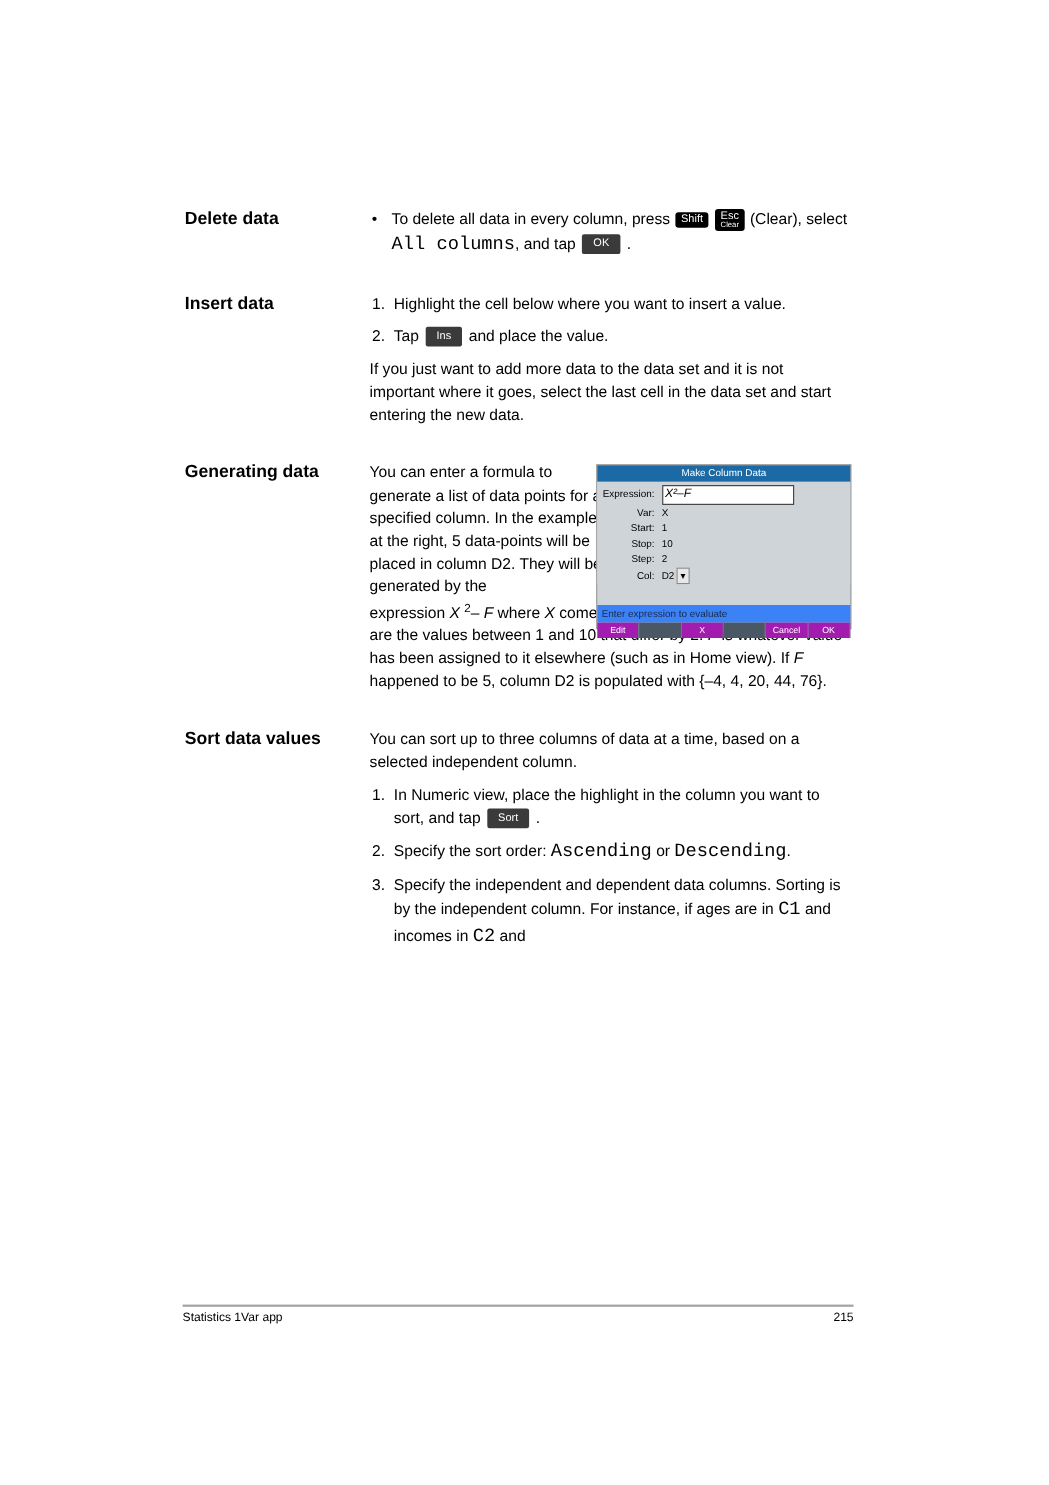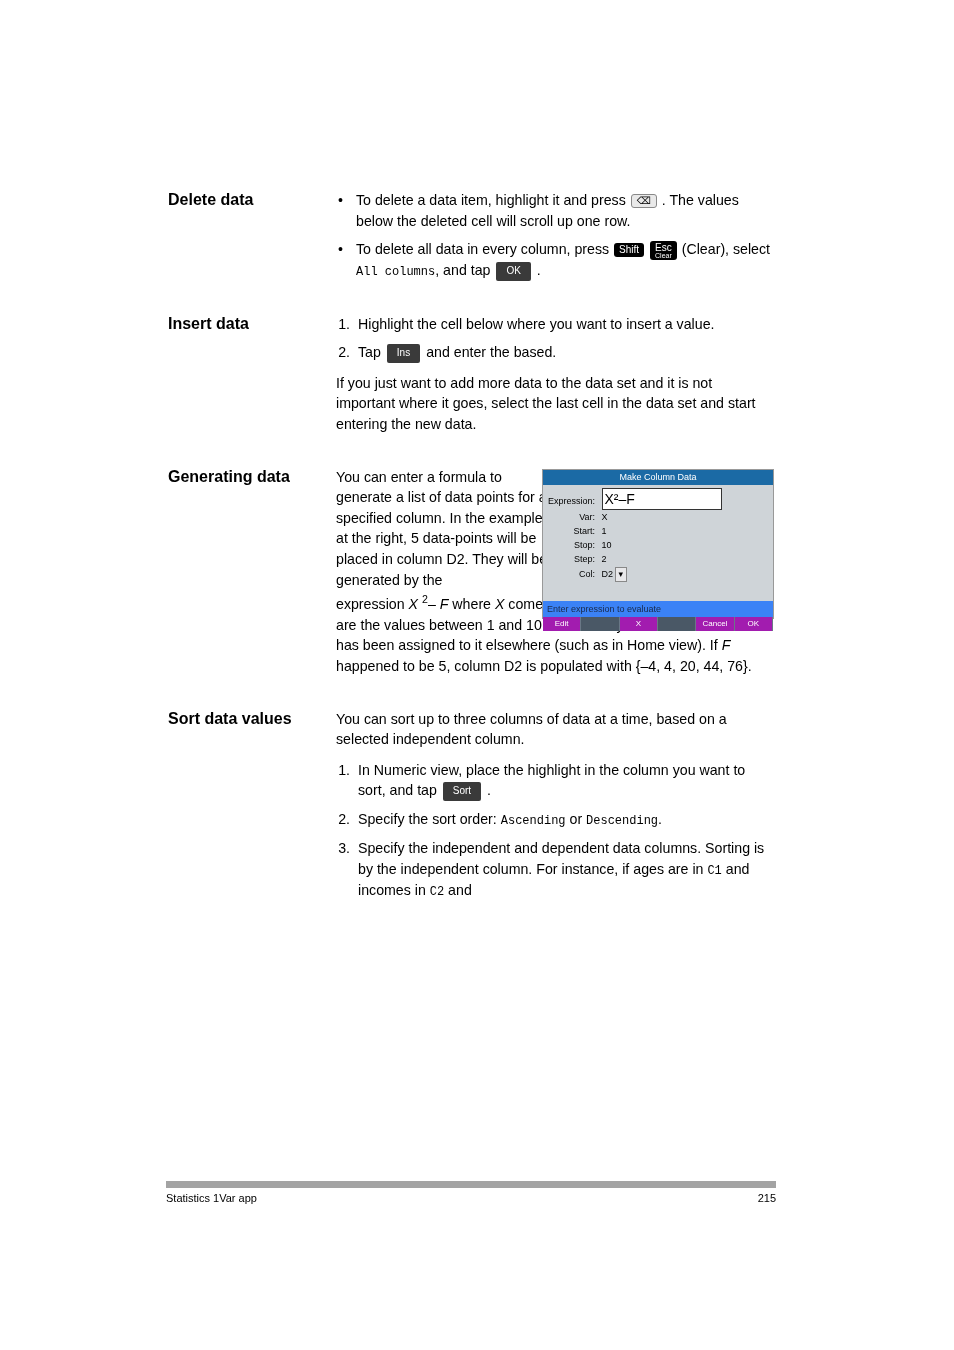--- a/index.html
+++ b/index.html
@@ -42,21 +42,21 @@
     padding-left: 20px;
     margin-bottom: 8px;
   }
   .content ul li::before {
     content: "•";
     position: absolute;
     left: 2px;
     top: 0;
   }
   .content ol li { margin-bottom: 8px; padding-left: 4px; }
-  .mono { font-family: "Courier New", monospace; font-size: 12px; }
+  .mono { font-family: "Courier New", monospace; font-size: 17px; }
   .ital { font-style: italic; }
   
   .key {
     display: inline-block;
     vertical-align: middle;
     border-radius: 3px;
     font-size: 10px;
     line-height: 1;
     padding: 2px 5px;
     margin: 0 1px;
@@ -119,21 +119,22 @@
   }
   .gen-row { margin: 1px 0; }
   .gen-lab { display: inline-block; width: 52px; text-align: right; padding-right: 4px; }
   .gen-val { display: inline-block; }
   .gen-input {
     display: inline-block;
     border: 1px solid #333;
     background: #fff;
     padding: 0 2px;
     min-width: 120px;
-    font-size: 14px;
+    font-size: 11px;
+    font-style: italic;
   }
   .gen-col-field {
     display:inline-block;
     border:1px solid #888;
     background:#e8e8ea;
     padding:0 3px;
     font-size:9px;
     margin-left:-1px;
   }
   .gen-hint {
@@ -156,42 +157,37 @@
     padding-top: 1px;
   }
   .gen-sk.empty { background: #4a5866; }
   .sup { font-size: 0.75em; vertical-align: super; line-height:0; }
   
   .footer {
     position: absolute;
     left: 166px;
     right: 178px;
     bottom: 146px;
-    border-top: 7px solid #a3a3a3;
+    border-top: 2px solid #a3a3a3;
     padding-top: 4px;
     font-size: 11px;
     display: flex;
     justify-content: space-between;
     font-family: "Futura","Trebuchet MS",Arial,sans-serif;
   }
 </style>
 </head>
 <body>
 
 <div class="page">
 
   <div class="section">
     <div class="side-heading">Delete data</div>
     <div class="content">
       <ul>
-        <li>
-          <span>To delete a data item, highlight it and press </span>
-          <span class="key key-del">⌫</span>
-          <span>. The values below the deleted cell will scroll up one row.</span>
-        </li>
         <li>
           <span>To delete all data in every column, press </span>
           <span class="key key-shift">Shift</span>
           <span class="key key-esc"><span>Esc</span><span class="key-sub">Clear</span></span>
           <span> (Clear), select </span>
           <span class="mono">All columns</span><span>, and tap </span>
           <span class="soft-btn">OK</span>
           <span>.</span>
         </li>
       </ul>
@@ -199,21 +195,21 @@
   </div>
 
   <div class="section">
     <div class="side-heading">Insert data</div>
     <div class="content">
       <ol>
         <li>Highlight the cell below where you want to insert a value.</li>
         <li>
           <span>Tap </span>
           <span class="soft-btn">Ins</span>
-          <span> and enter the based.</span>
+          <span> and place the value.</span>
         </li>
       </ol>
       <p>If you just want to add more data to the data set and it is not important where it goes, select the last cell in the data set and start entering the new data.</p>
     </div>
   </div>
 
   <div class="section">
     <div class="side-heading">Generating data</div>
     <div class="content gen-wrap">
       <div class="gen-text-left">You can enter a formula to generate a list of data points for a specified column. In the example at the right, 5 data-points will be placed in column D2. They will be generated by the</div>

